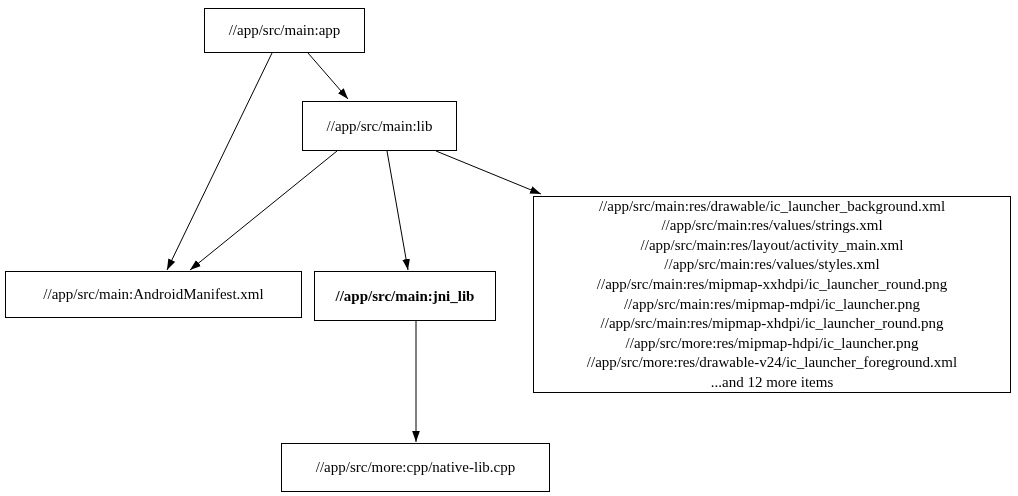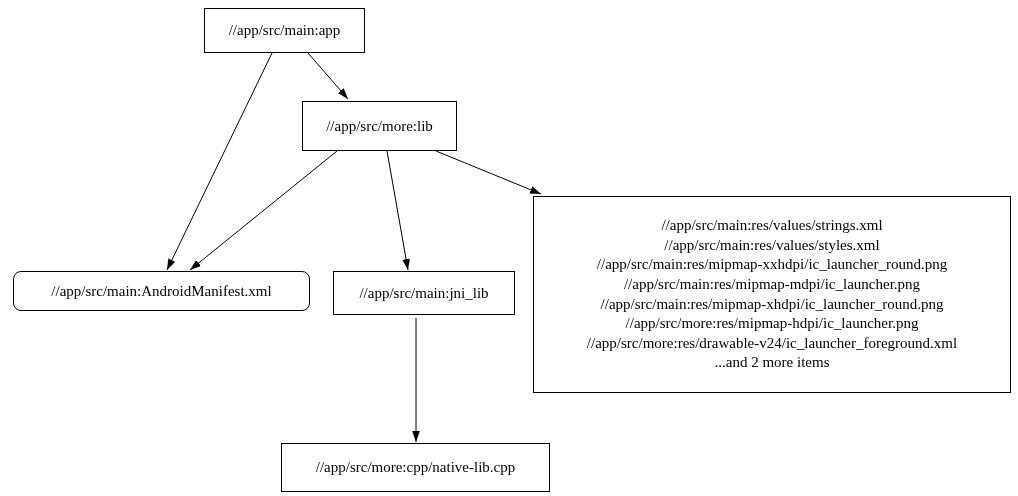--- a/index.html
+++ b/index.html
@@ -36,22 +36,22 @@
     font-size: 15px;
     white-space: nowrap;
   }
   .node.multi {
     flex-direction: column;
     font-size: 15px;
     line-height: 19.6px;
   }
   .node-app        { left: 204px; top: 8px;   width: 161px; height: 45px; }
   .node-lib        { left: 302px; top: 101px; width: 155px; height: 50px; }
-  .node-manifest   { left: 13px;   top: 271px; width: 297px; height: 40px; border-radius: 8px; }
-  .node-jni-lib    { left: 333px; top: 271px; width: 182px; height: 44px; }
+  .node-manifest   { left: 5px;   top: 271px; width: 297px; height: 47px; }
+  .node-jni-lib    { left: 314px; top: 271px; width: 182px; height: 50px; font-weight: bold; }
   .node-res        { left: 533px; top: 196px; width: 478px; height: 197px; }
   .node-native-lib { left: 281px; top: 443px; width: 269px; height: 49px; }
 </style>
 </head>
 <body>
 
 <div class="canvas">
 
   <svg class="edges" viewBox="0 0 1018 496" xmlns="http://www.w3.org/2000/svg">
     <defs>
@@ -65,39 +65,41 @@
     <line x1="387" y1="151" x2="408" y2="270" stroke="#000000" stroke-width="1" marker-end="url(#arrowhead)"></line>
     <line x1="436" y1="151" x2="541" y2="194" stroke="#000000" stroke-width="1" marker-end="url(#arrowhead)"></line>
     <line x1="416" y1="318" x2="416" y2="442" stroke="#000000" stroke-width="1" marker-end="url(#arrowhead)"></line>
   </svg>
 
   <div class="node node-app">
     <span>//app/src/main:app</span>
   </div>
 
   <div class="node node-lib">
-    <span>//app/src/more:lib</span>
+    <span>//app/src/main:lib</span>
   </div>
 
   <div class="node node-manifest">
     <span>//app/src/main:AndroidManifest.xml</span>
   </div>
 
   <div class="node node-jni-lib">
     <span>//app/src/main:jni_lib</span>
   </div>
 
   <div class="node multi node-res">
+    <span>//app/src/main:res/drawable/ic_launcher_background.xml</span>
     <span>//app/src/main:res/values/strings.xml</span>
+    <span>//app/src/main:res/layout/activity_main.xml</span>
     <span>//app/src/main:res/values/styles.xml</span>
     <span>//app/src/main:res/mipmap-xxhdpi/ic_launcher_round.png</span>
     <span>//app/src/main:res/mipmap-mdpi/ic_launcher.png</span>
     <span>//app/src/main:res/mipmap-xhdpi/ic_launcher_round.png</span>
     <span>//app/src/more:res/mipmap-hdpi/ic_launcher.png</span>
     <span>//app/src/more:res/drawable-v24/ic_launcher_foreground.xml</span>
-    <span>...and 2 more items</span>
+    <span>...and 12 more items</span>
   </div>
 
   <div class="node node-native-lib">
     <span>//app/src/more:cpp/native-lib.cpp</span>
   </div>
 
 </div>
 
 </body></html>

